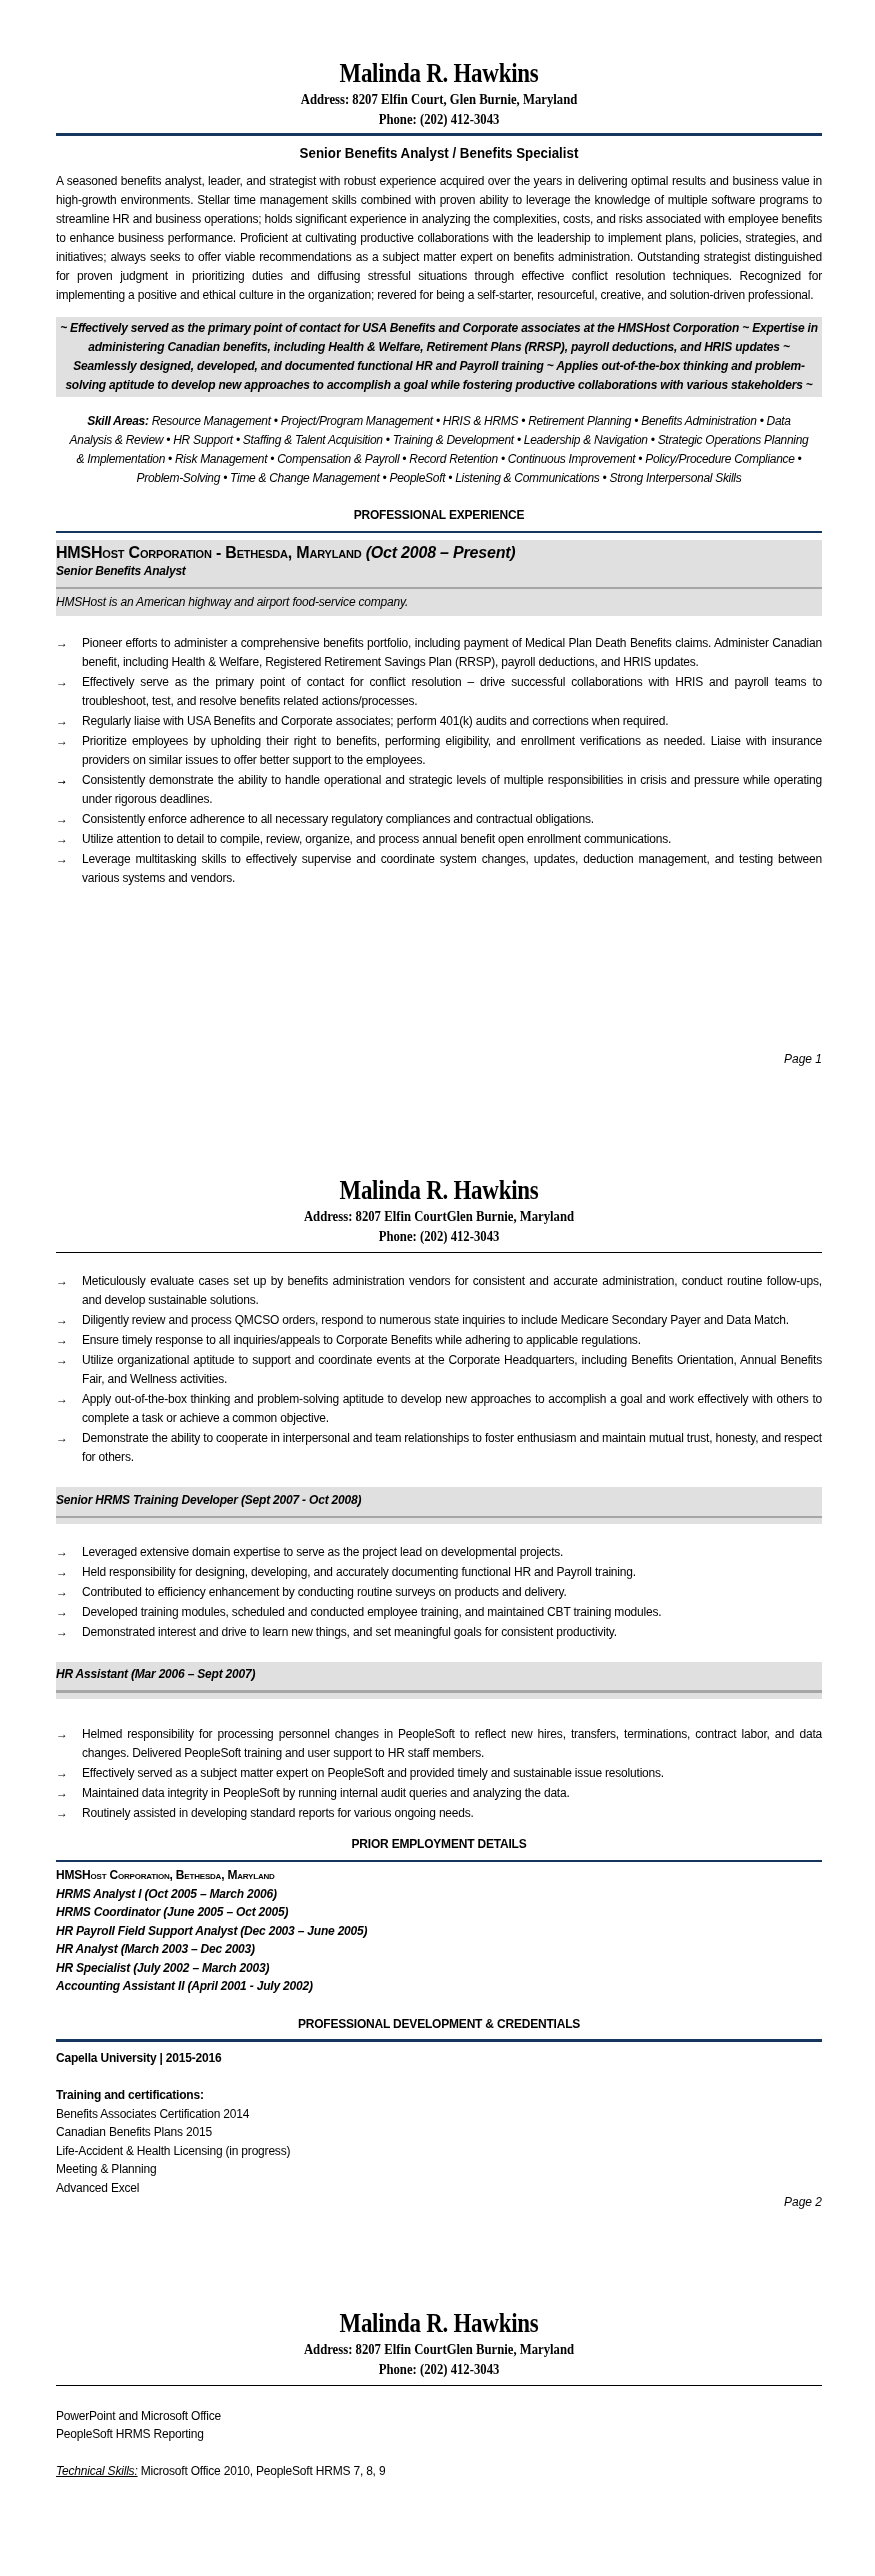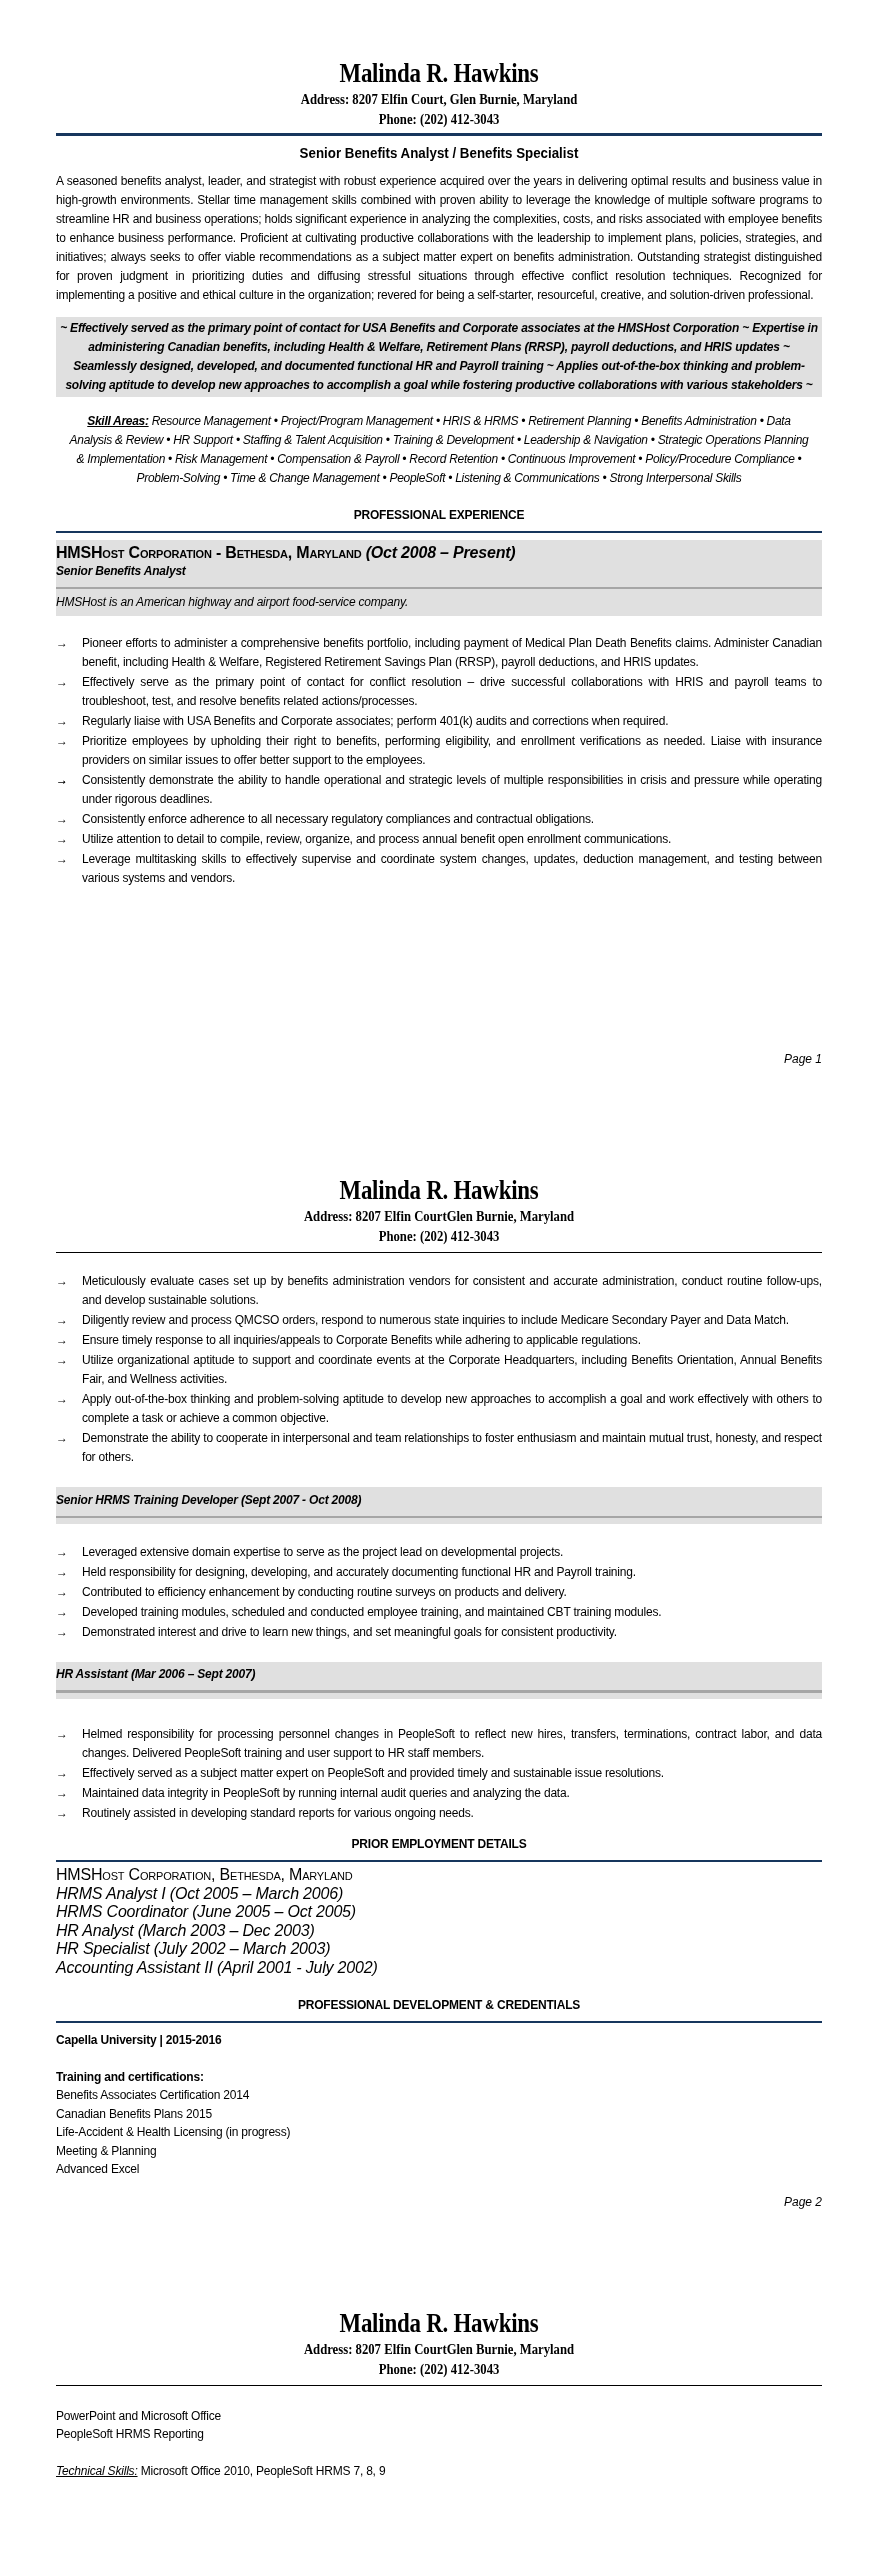--- a/index.html
+++ b/index.html
@@ -9,36 +9,36 @@
   .hdr .name { font-size: 28px; line-height: 32px; letter-spacing: -0.3px; transform: scaleX(0.82); }
   .hdr .addr, .hdr .phone { font-size: 15.5px; line-height: 19.6px; transform: scaleX(0.82); }
   .p1 .hdr { padding-top: 57px; }
   .p23 .hdr { padding-top: 41px; }
   .rule-blue { height: 3.1px; background: #17365d; margin: 5.2px 0 0 0; }
   .rule-black { height: 1px; background: #000; margin: 7.2px 0 0 0; }
   .title { text-align: center; font-weight: bold; font-size: 15.5px; line-height: 18.5px; margin: 7.2px 0 10.3px; transform: scaleX(0.86); }
   .summary { font-size: 12px; line-height: 19px; text-align: justify; letter-spacing: -0.2px; }
   .banner { background: #e0e0e0; margin: 11.3px 0 0; padding: 2.1px 3.1px; text-align: center; font-weight: bold; font-style: italic; font-size: 12px; line-height: 19px; letter-spacing: -0.2px; }
   .skills { text-align: center; font-style: italic; font-size: 12px; line-height: 19px; margin: 15.5px 10.3px 0; letter-spacing: -0.3px; }
-  .skills .lbl { font-weight: bold; text-decoration: underline; }
+  .skills .lbl { font-weight: bold; }
   .sec-h { text-align: center; font-weight: bold; font-size: 12px; line-height: 15.5px; margin: 19.6px 0 0; letter-spacing: -0.2px; }
   .sec-h + .rule-blue { margin-top: 7.2px; height: 2.6px; }
   .job { background: #e0e0e0; margin-top: 6.2px; padding: 3.1px 0 3.1px 0; }
   .job .co { font-weight: bold; font-size: 16px; line-height: 19px; letter-spacing: -0.2px; }
   .sc { font-variant: small-caps; }
   .job .role { font-weight: bold; font-style: italic; font-size: 12px; line-height: 19px; letter-spacing: -0.2px; }
   .job .inner-rule { height: 2.1px; background: #a6a6a6; margin: 6.2px 0 3.1px; }
   .job .desc { font-style: italic; font-size: 12px; line-height: 20.6px; letter-spacing: -0.2px; }
   .bullets { list-style: none; padding: 0; margin: 18.5px 0 0; }
   .bullets li { position: relative; padding-left: 26px; font-size: 12px; line-height: 19px; text-align: justify; letter-spacing: -0.2px; margin-bottom: 1px; }
   .bullets li .arrow { position: absolute; left: 0; top: 0; }
   .pageno { position: absolute; right: 54px; font-style: italic; font-size: 12px; }
   .p1 .pageno { top: 1066px; }
   .prior { margin-top: 4.1px; }
-  .prior .line { font-weight: normal; font-size: 16px; line-height: 18.5px; letter-spacing: -0.2px; }
+  .prior .line { font-weight: bold; font-size: 12px; line-height: 18.5px; letter-spacing: -0.2px; }
   .prior .line.it { font-style: italic; }
   .edu { margin-top: 7.2px; font-size: 12px; line-height: 18.5px; letter-spacing: -0.2px; }
   .edu .bold { font-weight: bold; }
   .gap { height: 18.5px; }
   .tech .lbl { font-style: italic; text-decoration: underline; }
 </style>
 </head>
 <body>
 
 <div class="page p1">
@@ -121,20 +121,21 @@
     <li><span class="arrow">→</span><span>Maintained data integrity in PeopleSoft by running internal audit queries and analyzing the data.</span></li>
     <li><span class="arrow">→</span><span>Routinely assisted in developing standard reports for various ongoing needs.</span></li>
   </ul>
 
   <div class="sec-h" style="margin-top:14.4px">PRIOR EMPLOYMENT DETAILS</div>
   <div class="rule-blue"></div>
   <div class="prior">
     <div class="line sc">HMSHost Corporation, Bethesda, Maryland</div>
     <div class="line it">HRMS Analyst I (Oct 2005 – March 2006)</div>
     <div class="line it">HRMS Coordinator (June 2005 – Oct 2005)</div>
+    <div class="line it">HR Payroll Field Support Analyst (Dec 2003 – June 2005)</div>
     <div class="line it">HR Analyst (March 2003 – Dec 2003)</div>
     <div class="line it">HR Specialist (July 2002 – March 2003)</div>
     <div class="line it">Accounting Assistant II (April 2001 - July 2002)</div>
   </div>
 
   <div class="sec-h" style="margin-top:20.6px">PROFESSIONAL DEVELOPMENT &amp; CREDENTIALS</div>
   <div class="rule-blue"></div>
   <div class="edu">
     <div class="bold">Capella University | 2015-2016</div>
     <div class="gap"></div>

